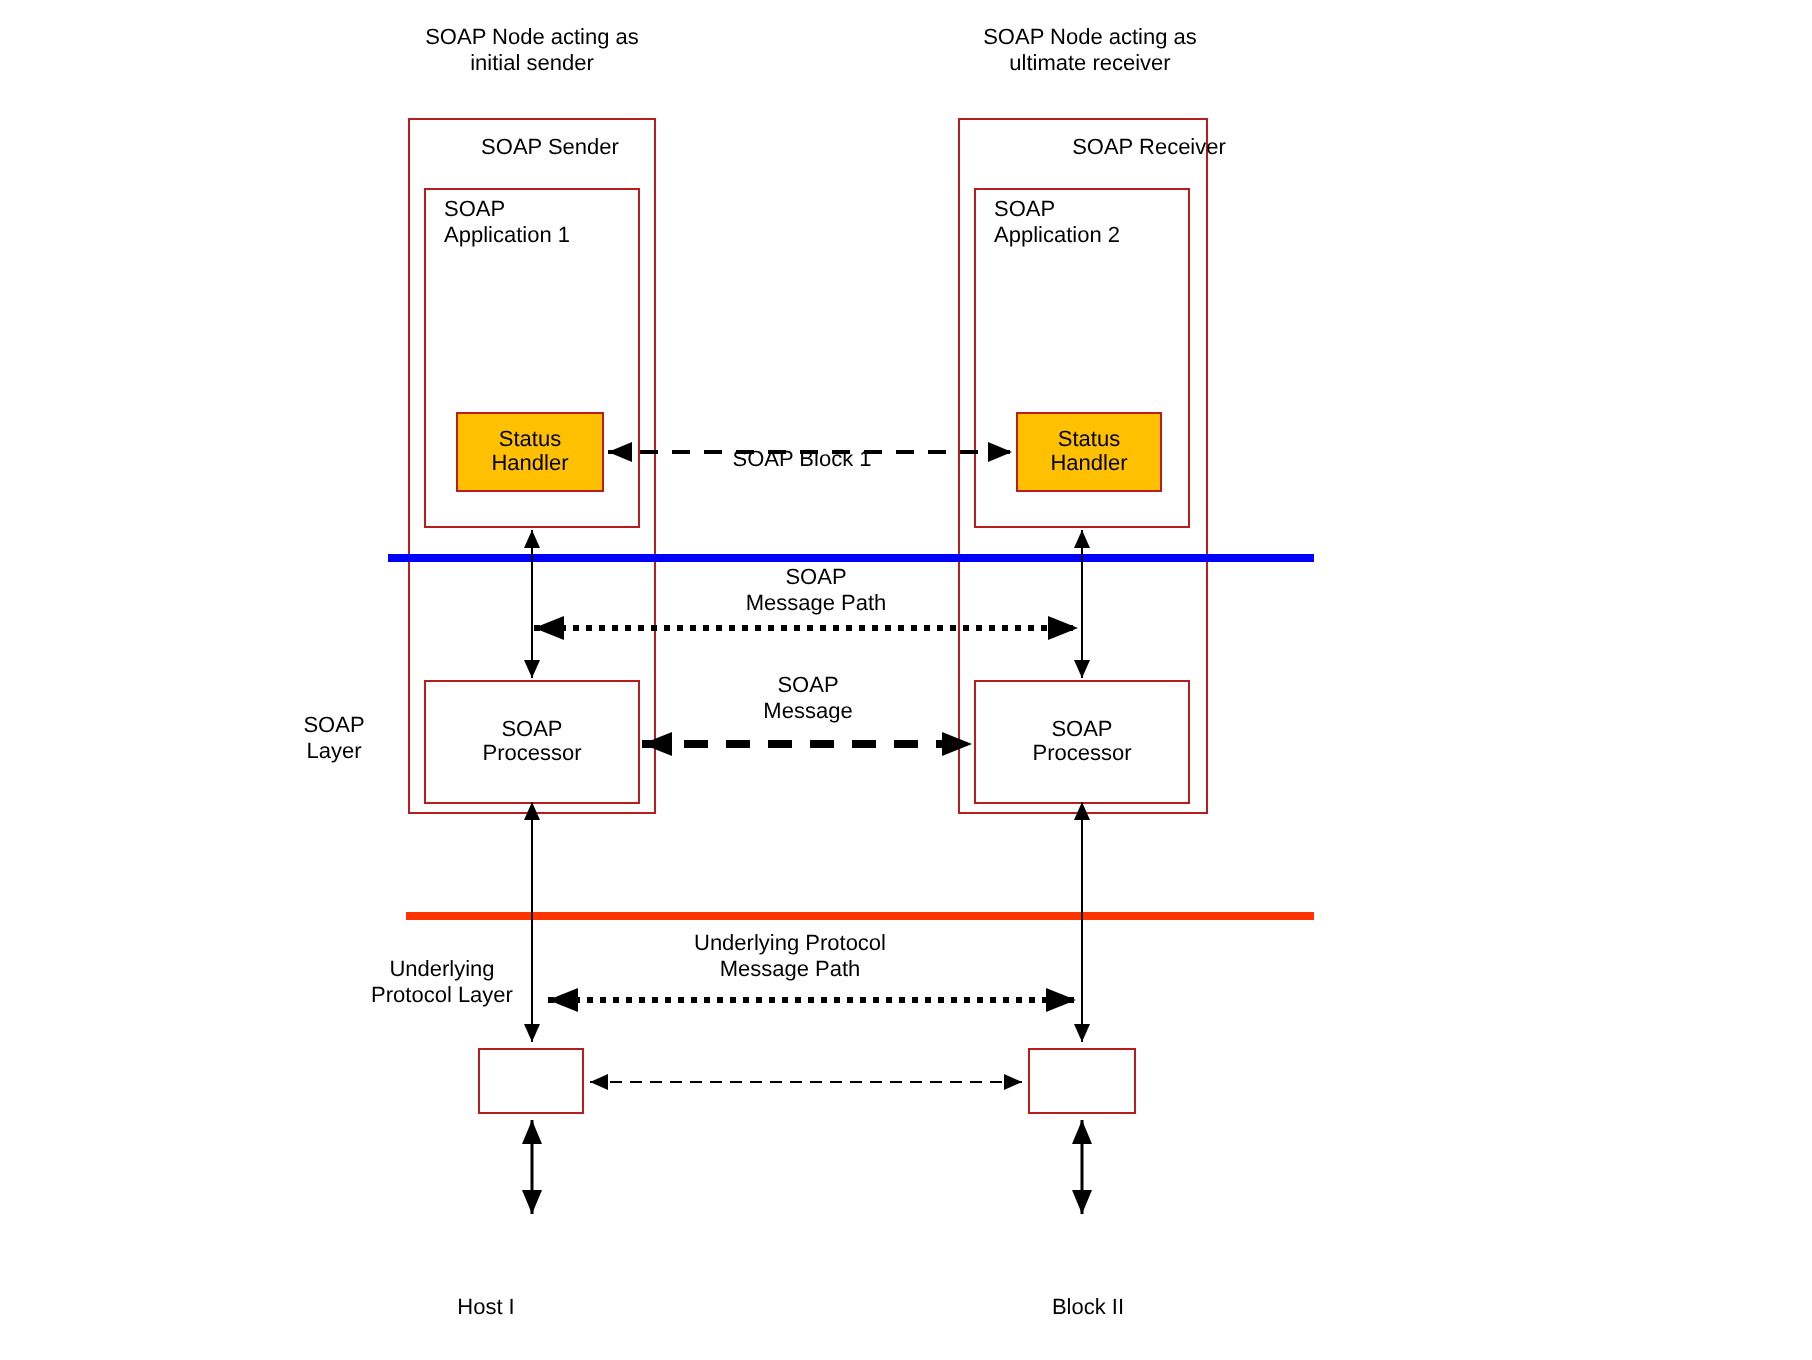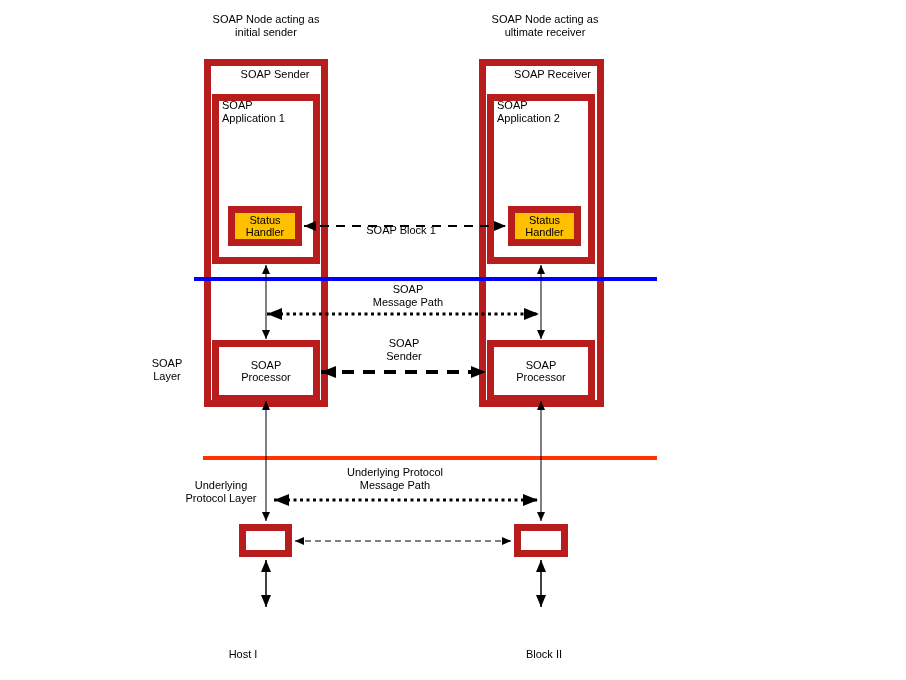--- a/index.html
+++ b/index.html
@@ -8,21 +8,21 @@
     width: 906px;
     height: 680px;
     background: var(--background, #fff);
     font-family: "Liberation Sans", sans-serif;
     font-size: 11px;
     color: #000;
     overflow: hidden;
   }
   .box {
     position: absolute;
-    border: 7px solid #b91c1c;
+    border: 1px solid #b91c1c;
     background: #fff;
     box-sizing: border-box;
     z-index: 1;
   }
   .status-box {
     background: var(--status-handler-fill, #FFC000);
     z-index: 2;
   }
   .flexc {
     display: flex;
@@ -136,41 +136,41 @@
   <div class="lbl center" style="left:266px; top:13px;">
     <div>SOAP Node acting as</div>
     <div>initial sender</div>
   </div>
   <div class="lbl center" style="left:545px; top:13px;">
     <div>SOAP Node acting as</div>
     <div>ultimate receiver</div>
   </div>
 
   <div class="boxtitle" style="left:204px; top:68px; width:142px;">SOAP Sender</div>
-  <div class="boxtitle" style="left:481px; top:68px; width:143px;">SOAP Receiver</div>
+  <div class="boxtitle" style="left:503px; top:68px; width:143px;">SOAP Receiver</div>
 
   <div class="lbl leftalign" style="left:222px; top:99px;">
     <div>SOAP</div>
     <div>Application 1</div>
   </div>
   <div class="lbl leftalign" style="left:497px; top:99px;">
     <div>SOAP</div>
     <div>Application 2</div>
   </div>
 
   <div class="lbl center" style="left:401px; top:224px;">SOAP Block 1</div>
 
   <div class="lbl center" style="left:408px; top:283px;">
     <div>SOAP</div>
     <div>Message Path</div>
   </div>
 
   <div class="lbl center" style="left:404px; top:337px;">
     <div>SOAP</div>
-    <div>Sender</div>
+    <div>Message</div>
   </div>
 
   <div class="lbl center" style="left:167px; top:357px;">
     <div>SOAP</div>
     <div>Layer</div>
   </div>
 
   <div class="lbl center" style="left:221px; top:479px;">
     <div>Underlying</div>
     <div>Protocol Layer</div>

